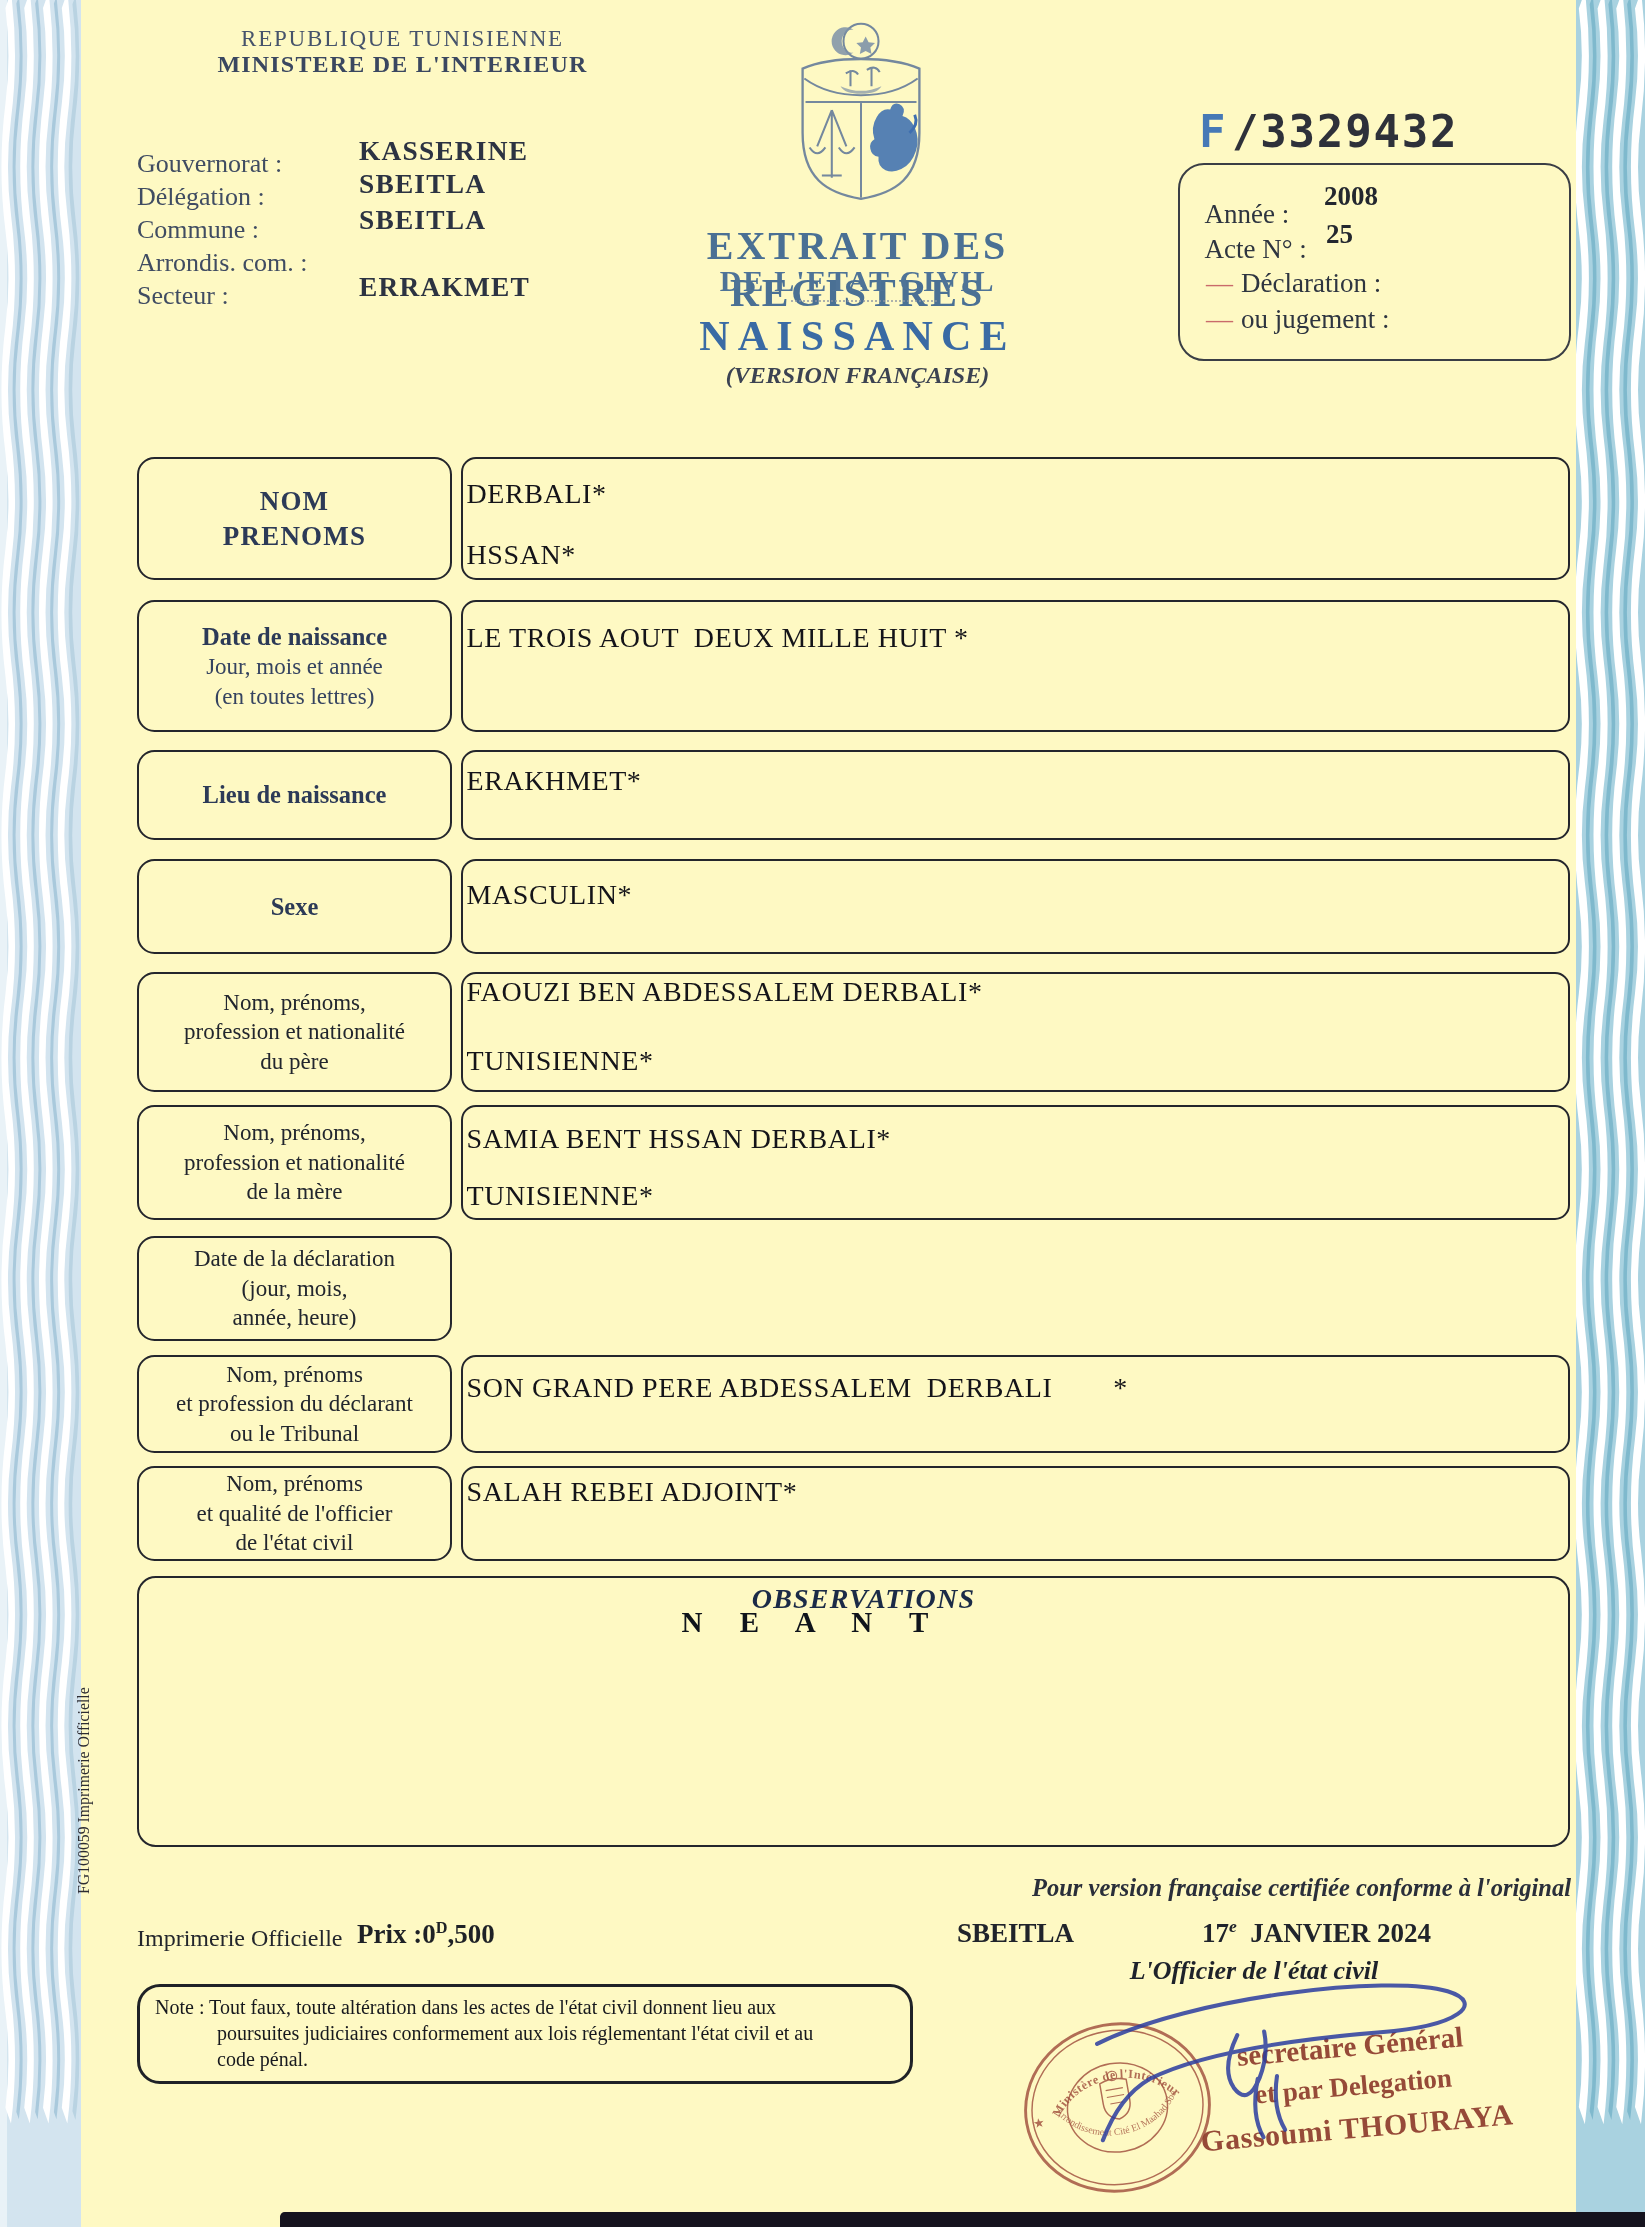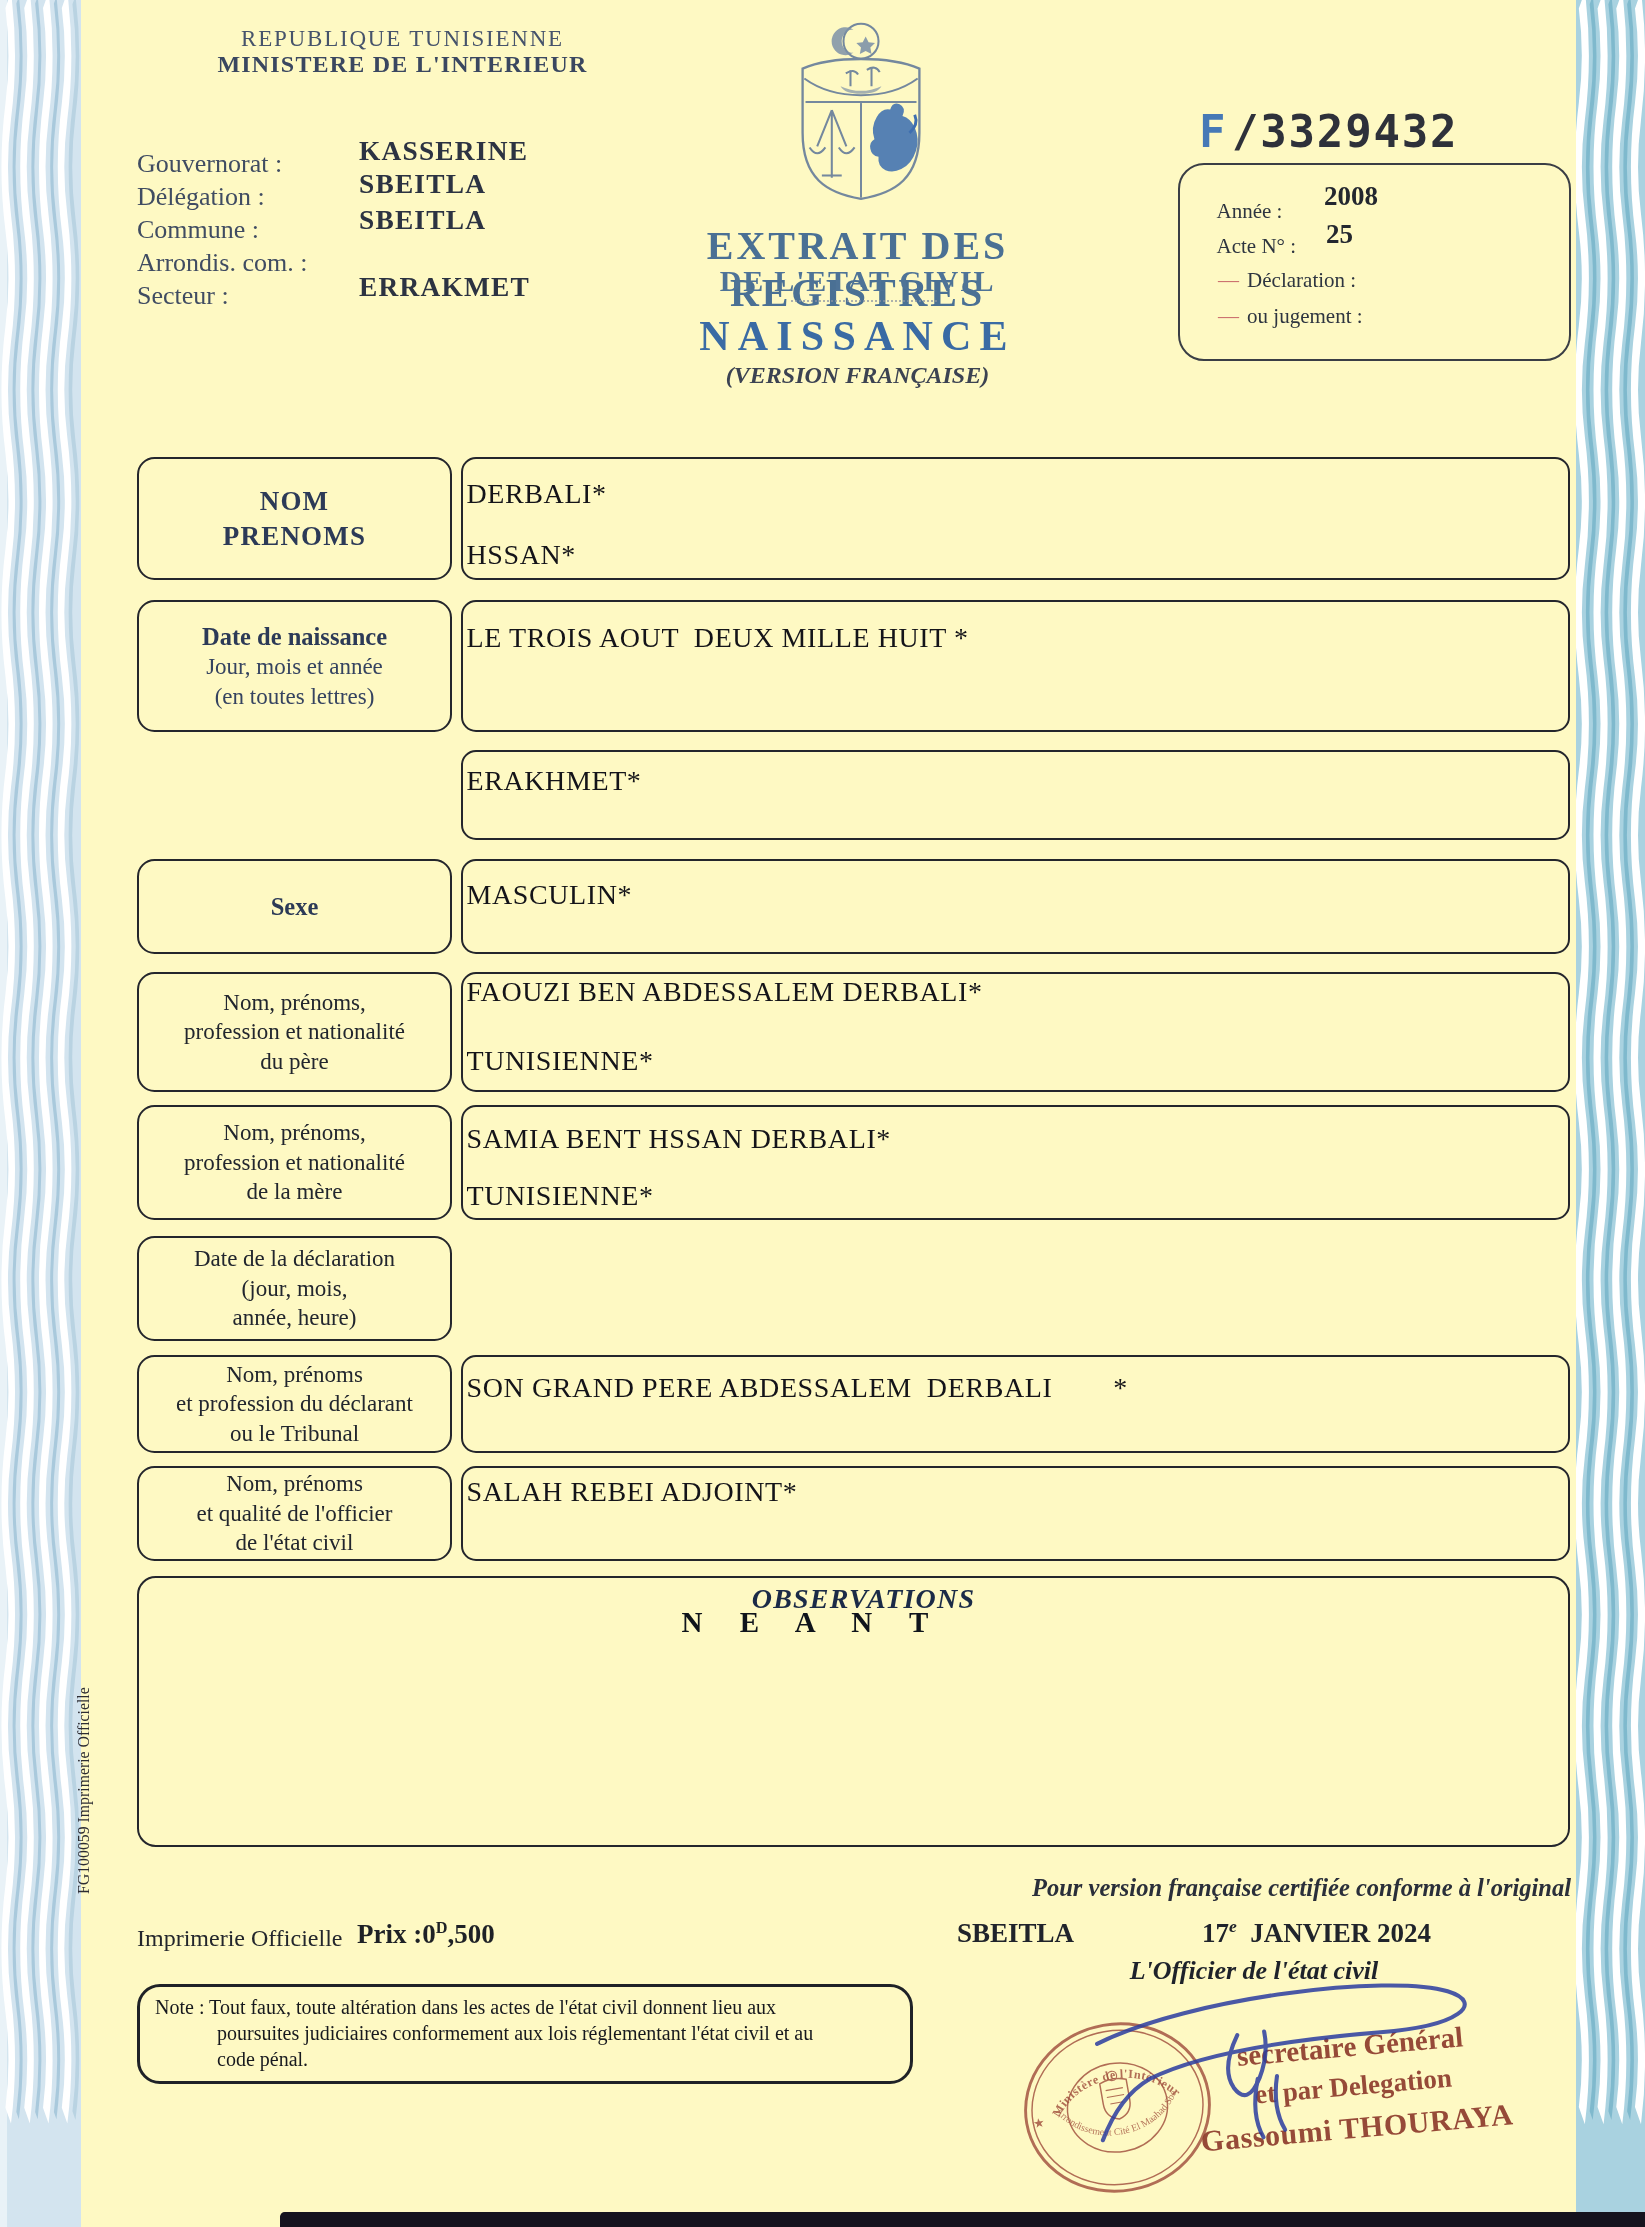--- a/index.html
+++ b/index.html
@@ -28,21 +28,21 @@
   .title1{left:595px;top:222px;width:525px;text-align:center;font-size:40px;font-weight:bold;letter-spacing:2.9px;color:#4a7094;}
   .title2{left:595px;top:264px;width:525px;text-align:center;font-size:30px;font-weight:bold;letter-spacing:1.8px;color:#4e7397;}
   .title-underline{left:791px;top:300px;width:146px;height:0;border-top:2.3px dotted #8a93a3;opacity:.7;}
   .title-main{left:595px;top:312px;width:525px;text-align:center;font-size:42px;font-weight:bold;letter-spacing:8.2px;color:#3a6ba4;}
   .title-sub{left:595px;top:362px;width:525px;text-align:center;font-size:24px;font-style:italic;font-weight:600;color:#3c4352;}
 
   
   .docnum{left:1199px;top:106px;font-family:"DejaVu Sans Mono",monospace;font-size:44px;font-weight:bold;letter-spacing:1.8px;color:#2e313a;white-space:pre;}
   .docnum .f{color:#4679b6;margin-right:4.7px;}
   .acte-box{left:1178px;top:163px;width:389px;height:194px;border:2.9px solid #3a3e45;border-radius:26px;}
-  .acte-box .lab{position:absolute;font-size:21px;color:#2e3540;margin-left:12px;}
+  .acte-box .lab{position:absolute;font-size:27px;color:#2e3540;}
   .acte-box .val{position:absolute;font-size:27px;font-weight:600;color:#23272f;}
   .dash{color:#c96b6b;margin-right:9.3px;letter-spacing:-1.2px;}
 
   
   .frow{position:absolute;left:137px;width:1433px;}
   .lbox{position:absolute;left:0;top:0;width:315px;height:100%;border:2.9px solid #24262c;border-radius:17.5px;
         display:flex;flex-direction:column;justify-content:center;align-items:center;text-align:center;line-height:1.28;box-sizing:border-box;}
   .vbox{position:absolute;left:324px;top:0;right:0;height:100%;border:2.9px solid #24262c;border-radius:15px;box-sizing:border-box;}
   .value{position:absolute;left:3.5px;white-space:pre;font-size:28px;letter-spacing:0.6px;color:#141419;}
   .lbl-navy{color:#2c3a57;font-weight:bold;}
@@ -174,20 +174,23 @@
       <div class="lbl-navy" style="font-size:24.5px">Date de naissance</div>
       <div class="lbl-navy2">Jour, mois et année</div>
       <div class="lbl-navy2">(en toutes lettres)</div>
     </div>
     <div class="vbox">
       <div class="value" style="top:20px">LE TROIS AOUT  DEUX MILLE HUIT *</div>
     </div>
   </div>
 
   <div class="frow" style="top:750px;height:90px">
+    <div class="lbox lbl-navy" style="font-size:24.5px">
+      <div>Lieu de naissance</div>
+    </div>
     <div class="vbox">
       <div class="value" style="top:13px">ERAKHMET*</div>
     </div>
   </div>
 
   <div class="frow" style="top:859px;height:95px">
     <div class="lbox lbl-navy" style="font-size:24.5px">
       <div>Sexe</div>
     </div>
     <div class="vbox">

